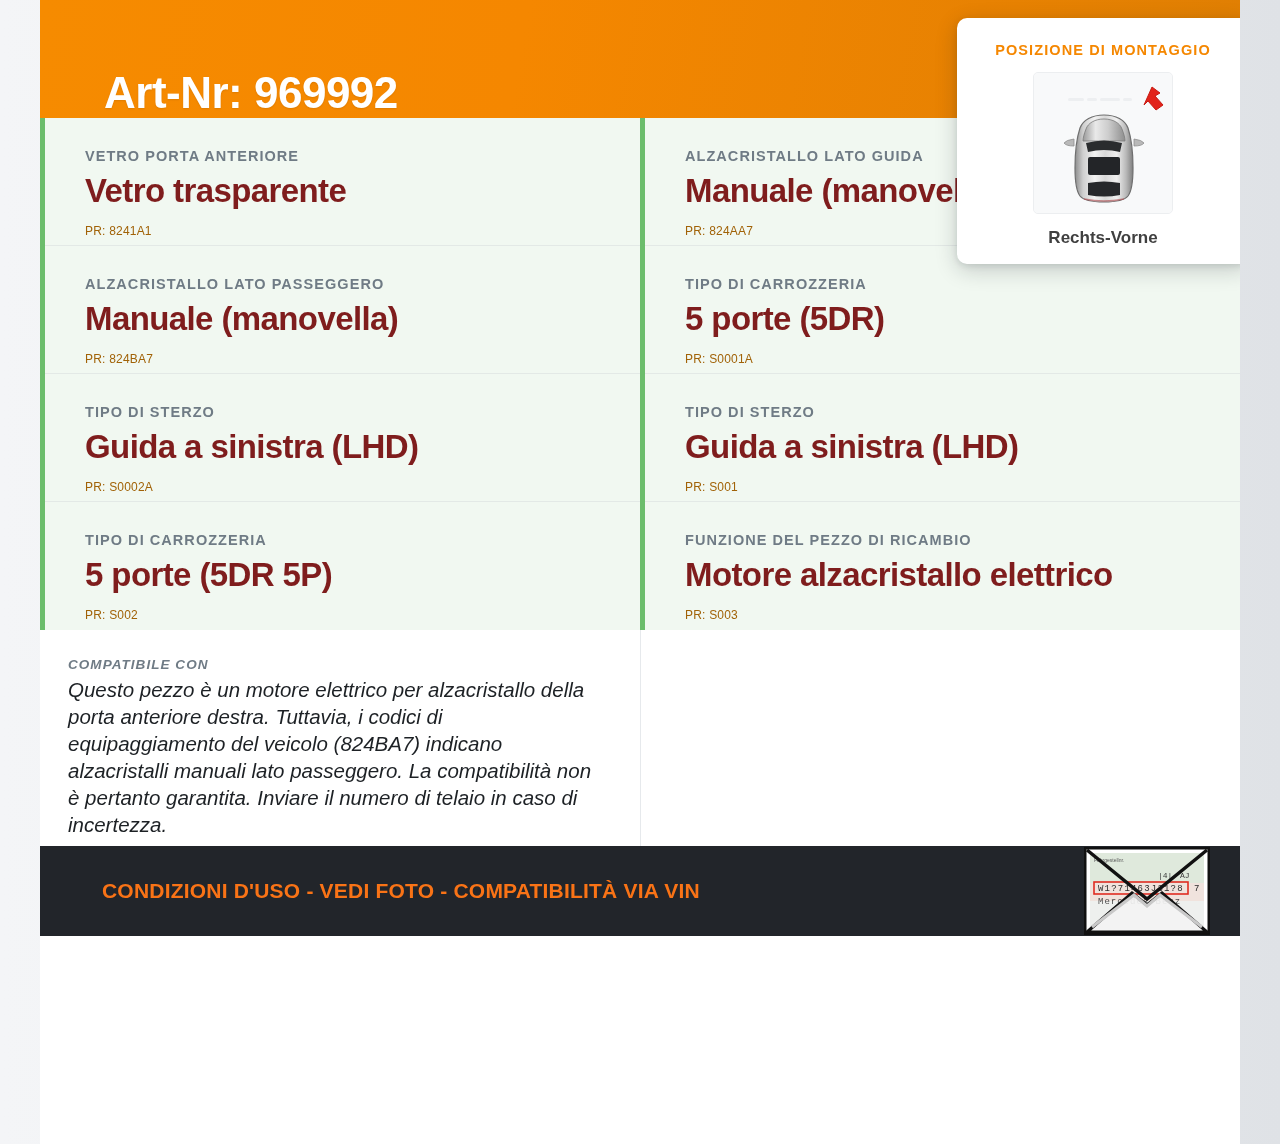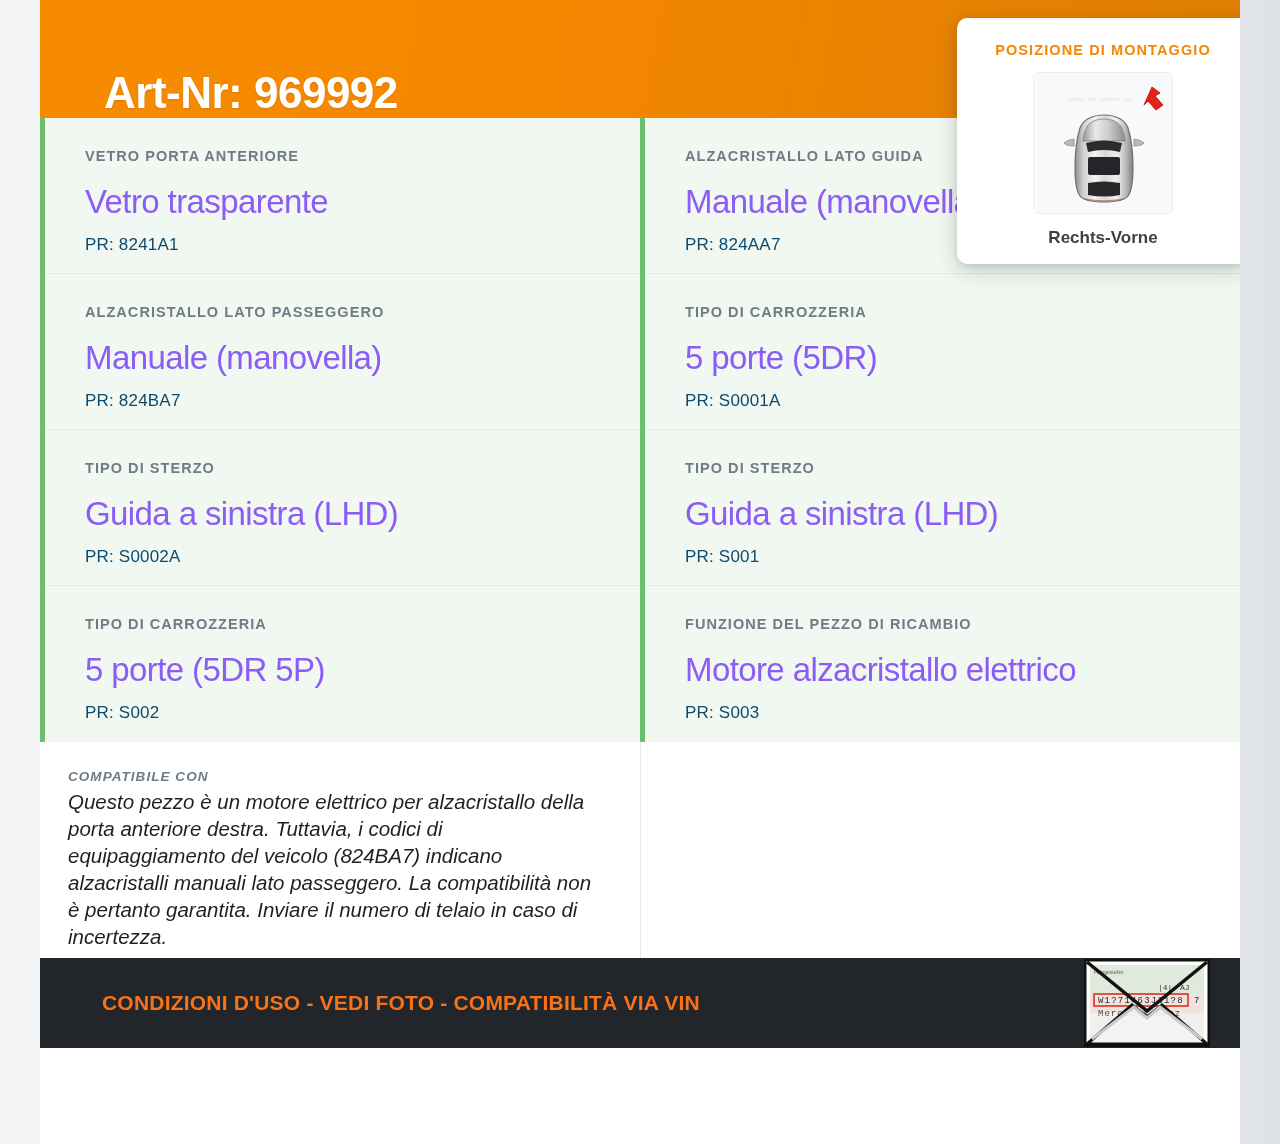--- a/index.html
+++ b/index.html
@@ -57,47 +57,47 @@
     position: absolute;
     left: 0;
     top: 0;
     bottom: 0;
     width: 5px;
     background: #6cbd6c;
     z-index: 3;
   }
   .spec-card {
     position: relative;
-    height: 156px;
+    height: 128px;
     padding: 30px 28px 0 45px;
     background: #f1f8f1;
     border-bottom: 1px solid #e3e9e6;
   }
   .spec-card.col-r { padding-left: 45px; }
   .spec-card.last-row { border-bottom: none; }
   .spec-label {
     font-size: 14.5px;
     font-weight: 700;
     letter-spacing: 1.05px;
     color: #6f7b85;
     text-transform: uppercase;
     white-space: nowrap;
   }
   .spec-value {
-    margin-top: 19px;
+    margin-top: 8px;
     font-size: 33px;
-    font-weight: 400;
-    color: #8b5cf6;
+    font-weight: 700;
+    color: #7f1d1d;
     letter-spacing: -0.6px;
     white-space: nowrap;
   }
   .spec-pr {
     margin-top: 14px;
-    font-size: 17px;
-    color: #0c4a6e;
+    font-size: 12px;
+    color: #a16207;
     letter-spacing: .2px;
   }
 
   
   .compat-wrap {
     position: relative;
     display: grid;
     grid-template-columns: 1fr 1fr;
     background: #ffffff;
     height: 216px;

